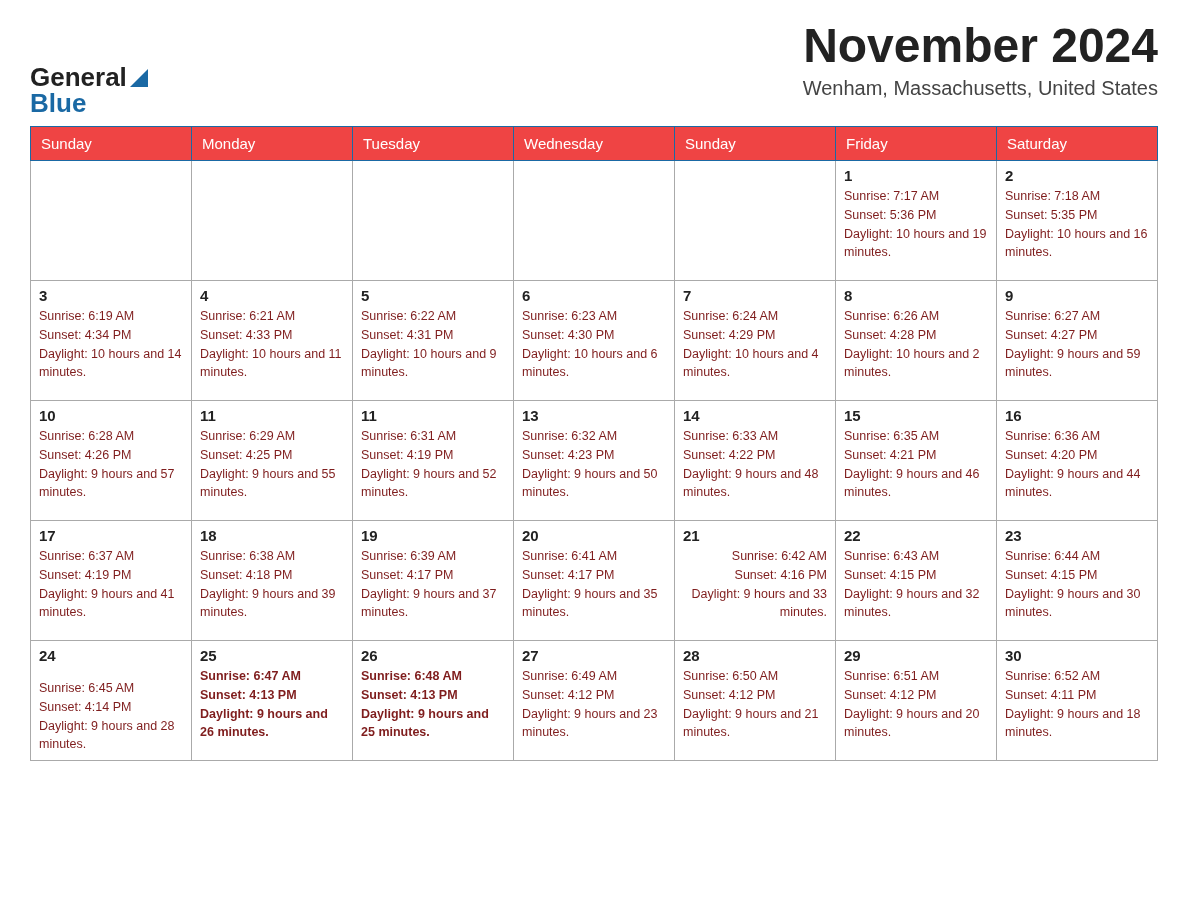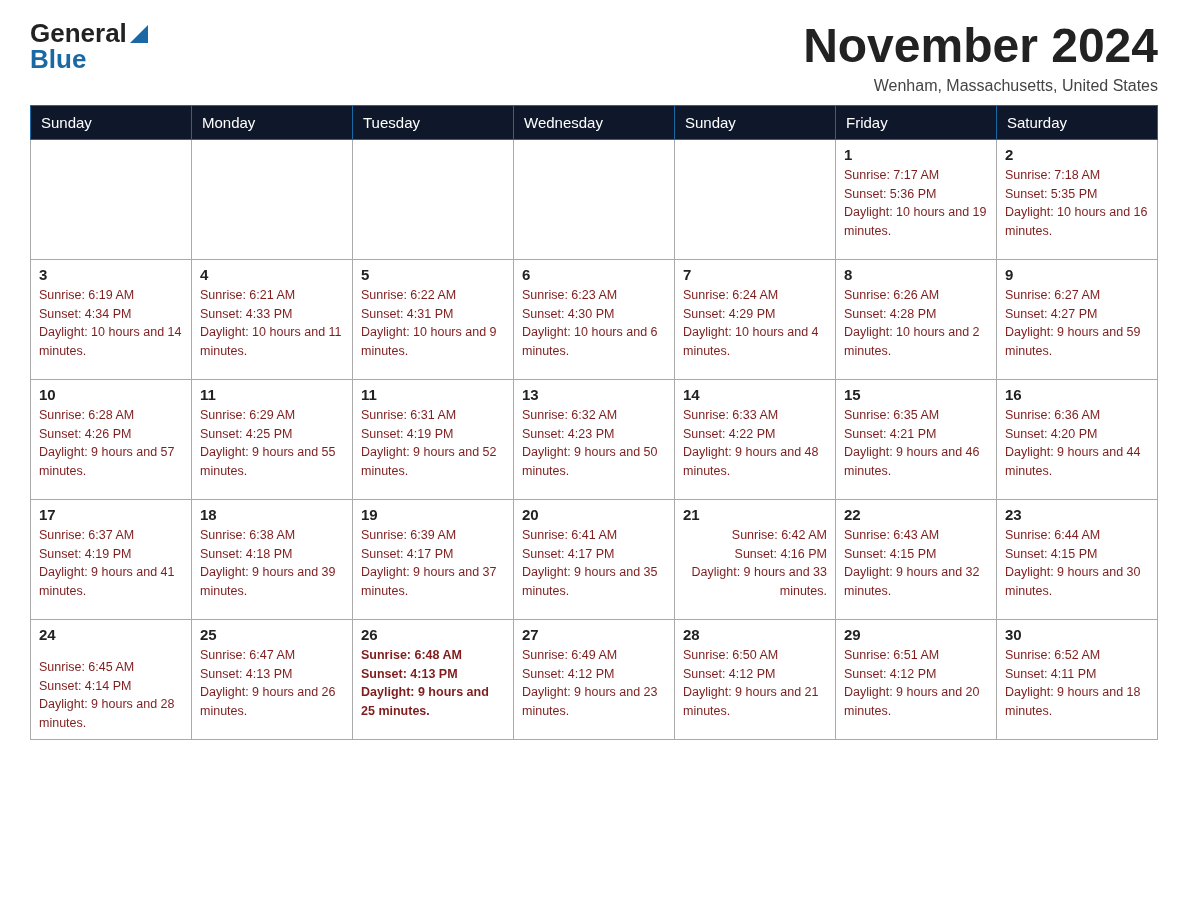--- a/index.html
+++ b/index.html
@@ -32,31 +32,31 @@
     .title-area {
       text-align: right;
     }
     .calendar-title {
       font-size: 48px;
       font-weight: bold;
       color: #222;
       line-height: 1.1;
     }
     .calendar-subtitle {
-      font-size: 16px;
+      font-size: 20px;
       color: #444;
       margin-top: 4px;
     }
     .calendar-table {
       width: 100%;
       border-collapse: collapse;
       margin-top: 10px;
     }
     .calendar-table th {
-      background-color: #0f172a;
+      background-color: #ef4444;
       color: #fff;
       font-size: 15px;
       font-weight: normal;
       padding: 8px 10px;
       text-align: left;
       border: 1px solid #1a69a4;
     }
     .calendar-table td {
       vertical-align: top;
       border: 1px solid #aaa;
@@ -81,20 +81,21 @@
       font-size: 12.5px;
       line-height: 1.5;
       color: #7f1d1d;
     }
     .empty-cell {
       background: #fff;
     }
     .logo-wrapper {
       display: flex;
       flex-direction: column;
+      margin-top: 44px;
     }
     .logo-line1 {
       display: flex;
       align-items: center;
     }
   </style>
 </head>
 <body>
 
 <div class="header-area">
@@ -283,21 +284,21 @@
       </tr>
       <tr class="week-row">
         <td>
           <span class="day-number">24</span>
           <div class="day-info" style="white-space: pre-line; margin-top: 15px;">Sunrise: 6:45 AM
 Sunset: 4:14 PM
 Daylight: 9 hours and 28 minutes.</div>
         </td>
         <td>
           <span class="day-number">25</span>
-          <div class="day-info" style="white-space: pre-line;">Sunrise: 6:47 AM
+          <div class="day-info" style="white-space: pre-line; font-weight: bold;">Sunrise: 6:47 AM
 Sunset: 4:13 PM
 Daylight: 9 hours and 26 minutes.</div>
         </td>
         <td>
           <span class="day-number">26</span>
           <div class="day-info" style="white-space: pre-line; font-weight: bold;">Sunrise: 6:48 AM
 Sunset: 4:13 PM
 Daylight: 9 hours and 25 minutes.</div>
         </td>
         <td>

